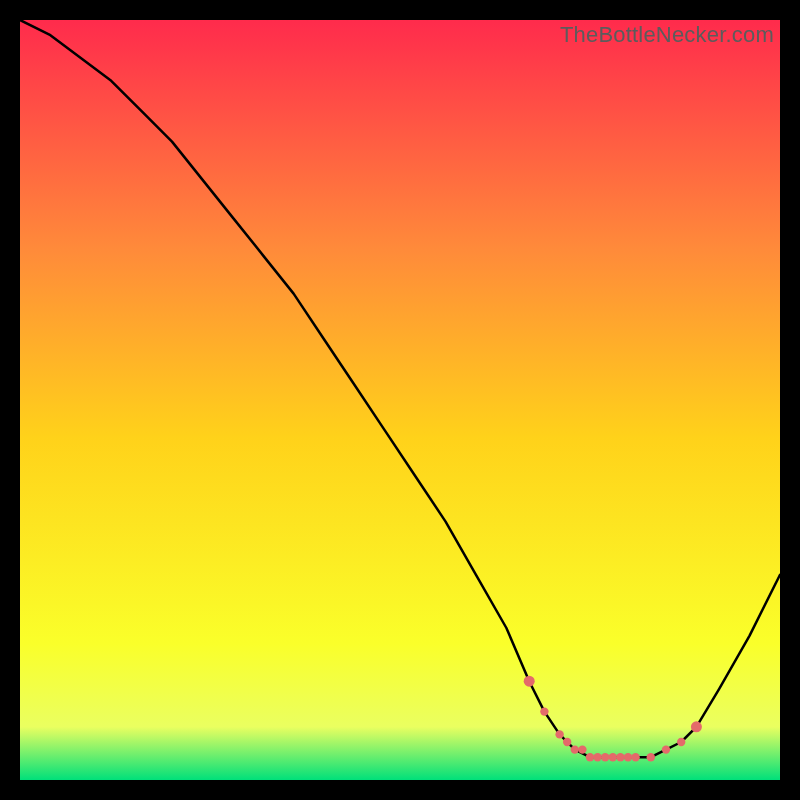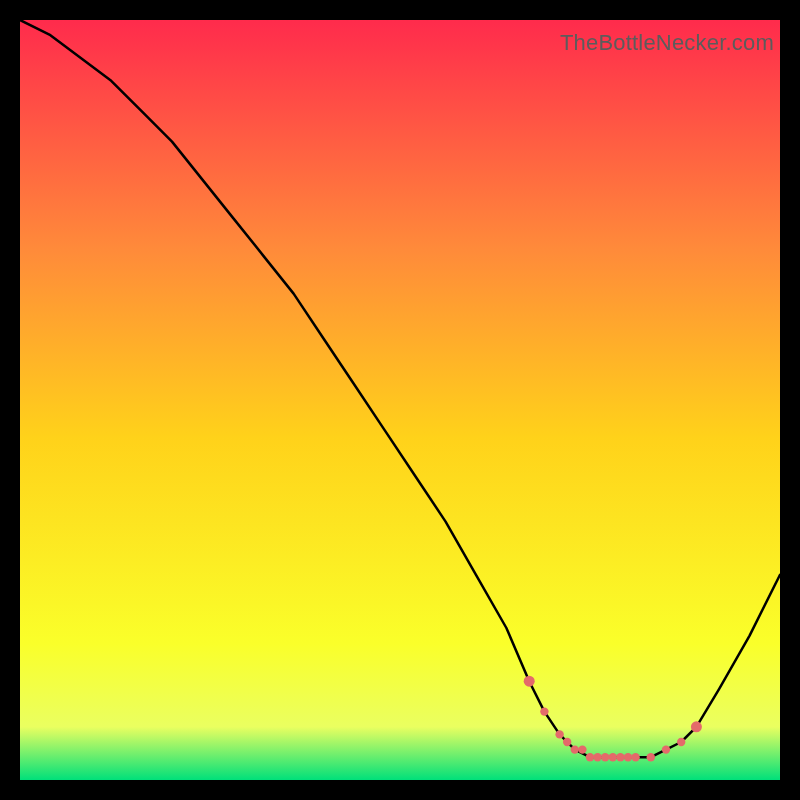--- a/index.html
+++ b/index.html
@@ -28,21 +28,20 @@
   }
   .watermark {
     position: absolute;
     top: 2px;
     right: 6px;
     color: #5c5c5c;
     font-size: 22px;
     font-weight: 500;
     letter-spacing: 0.2px;
     user-select: none;
-    margin-top: 8px;
   }
 </style>
 </head>
 <body>
 
 <div class="frame">
   <svg class="plot-area" viewBox="0 0 760 760">
     <defs>
       <linearGradient id="bg-grad" x1="0" y1="0" x2="0" y2="1">
         <stop id="g0" offset="0%" stop-color="#ff2b4c"></stop>

